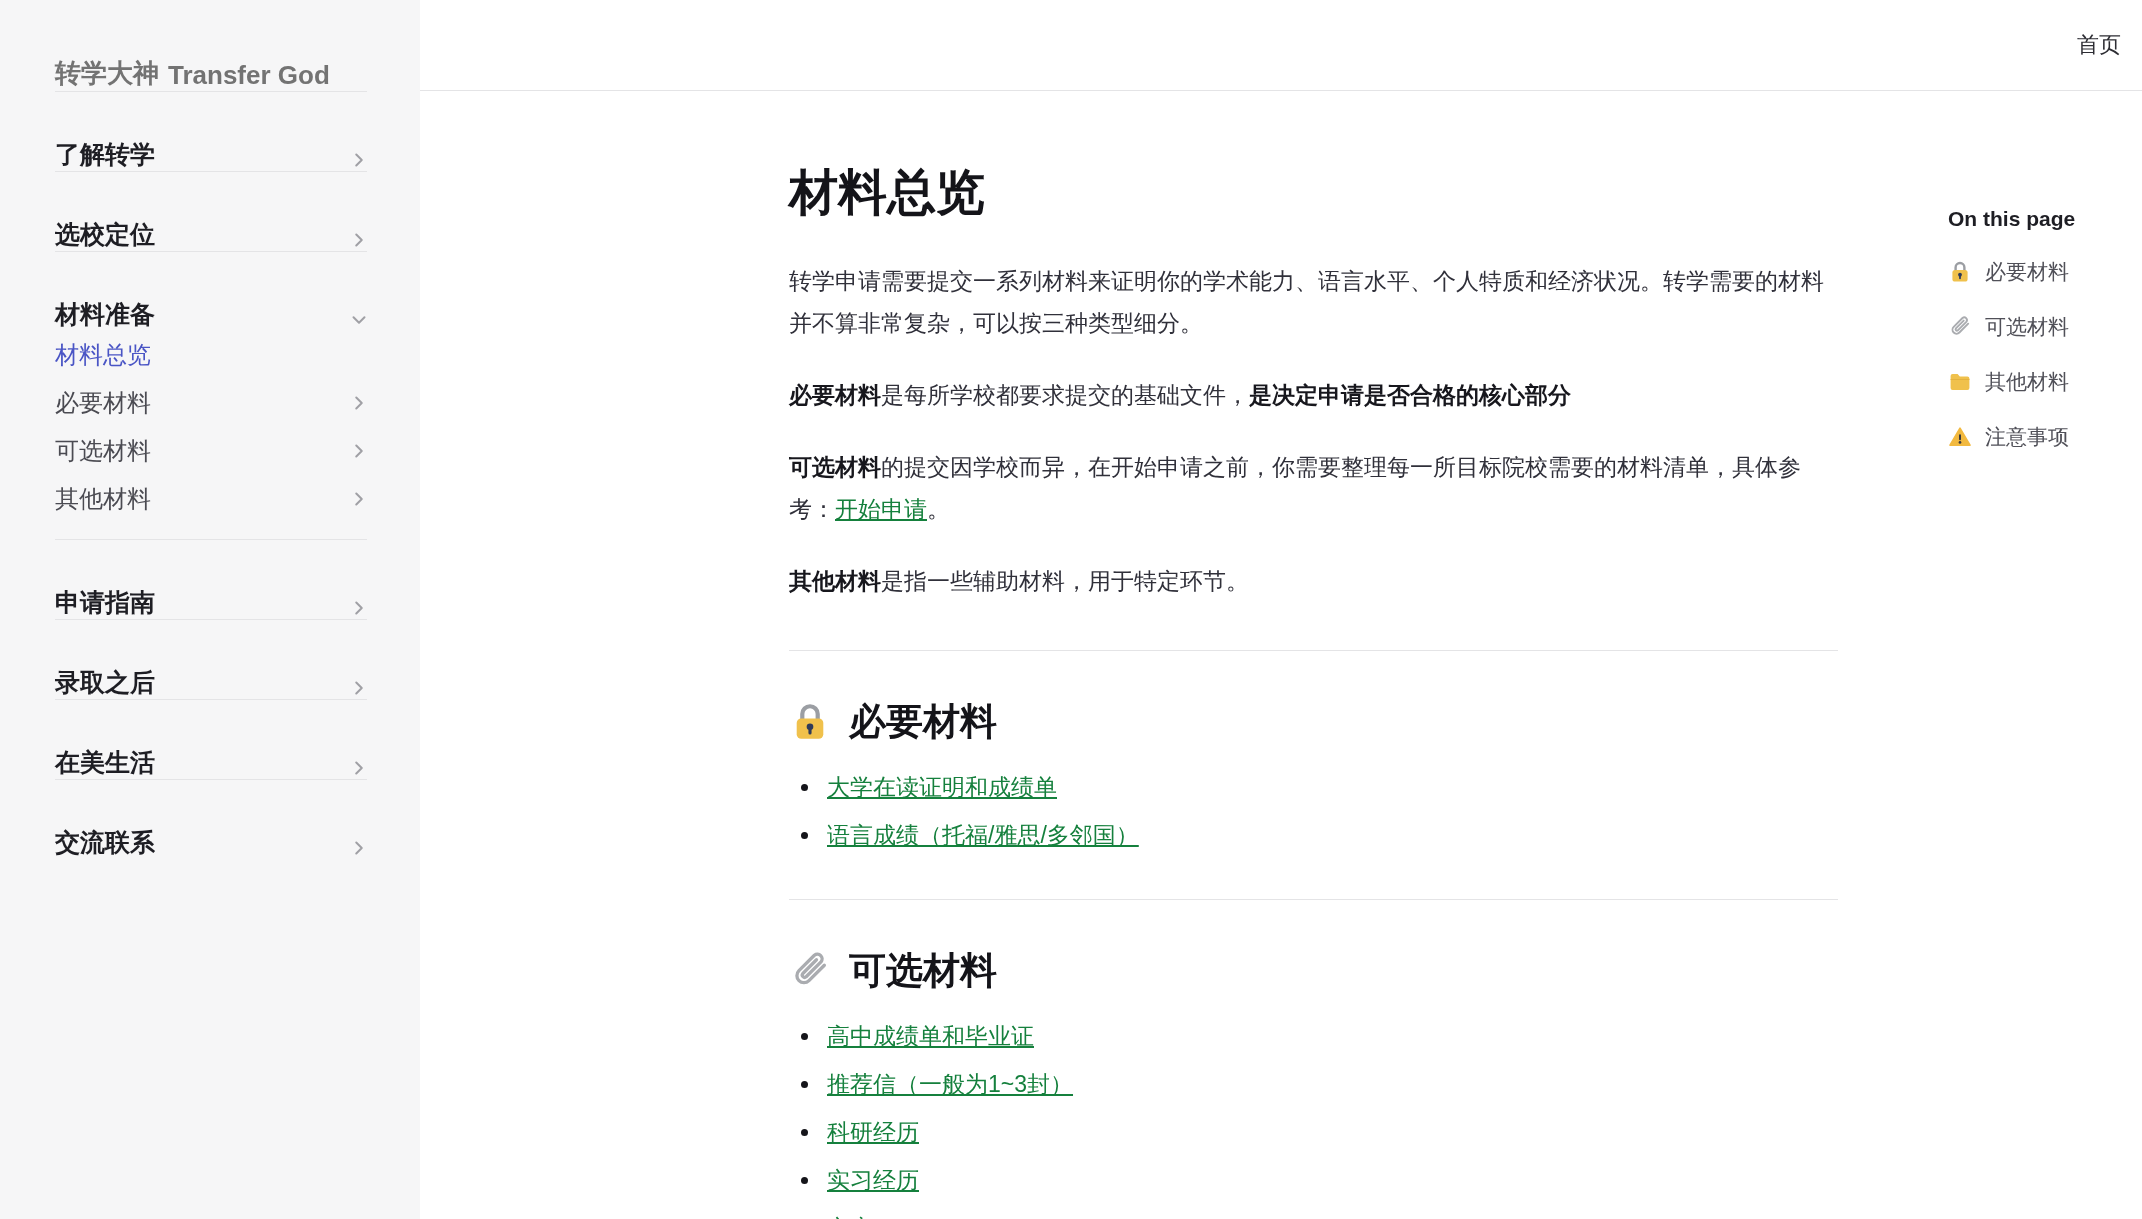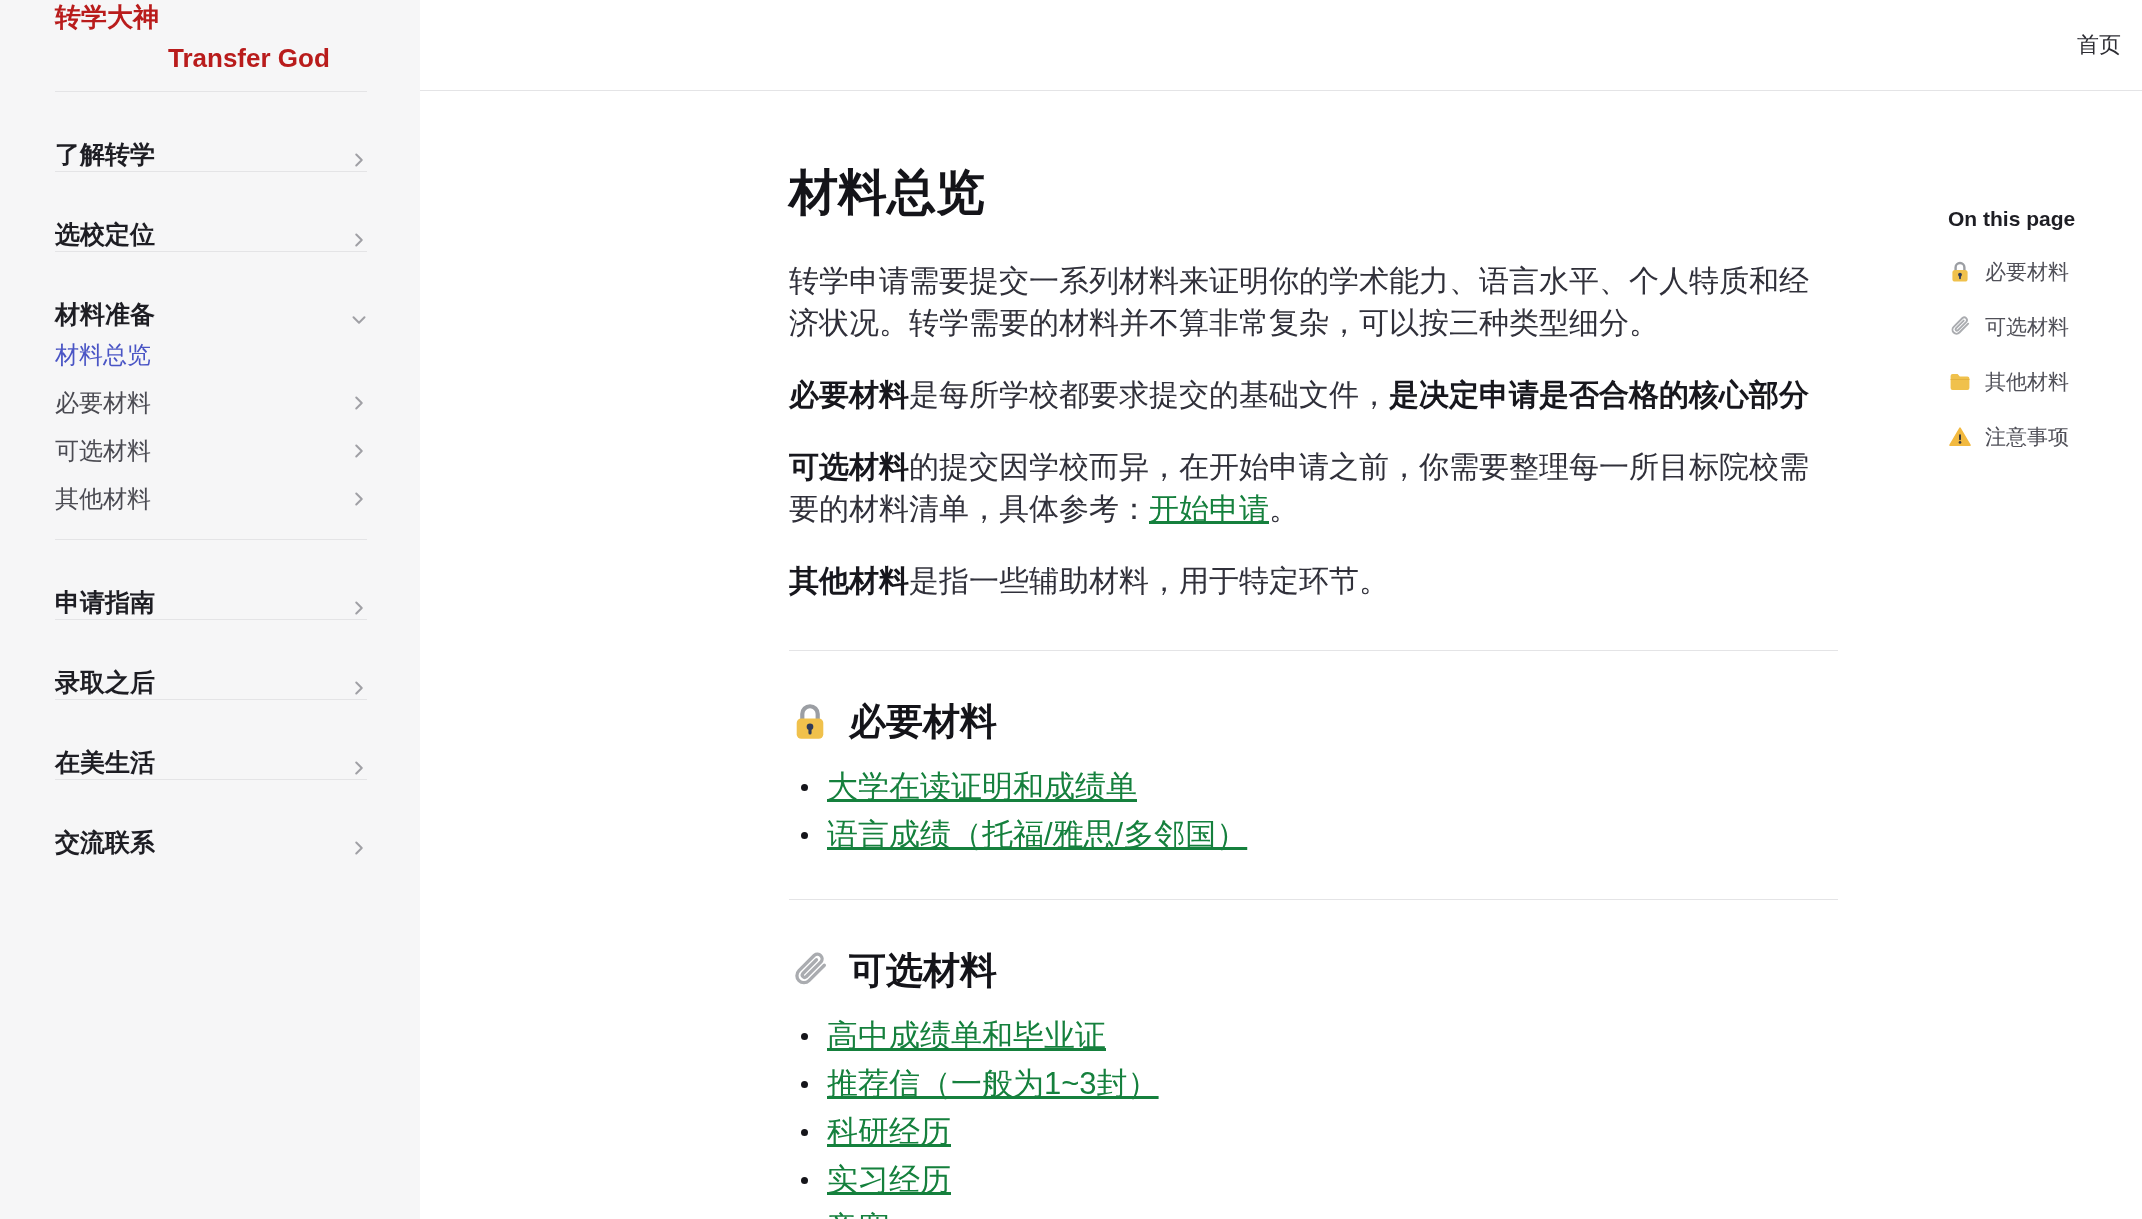--- a/index.html
+++ b/index.html
@@ -12,22 +12,22 @@
     font-family:"Liberation Sans","DejaVu Sans",sans-serif;
     color:#1f1f24;
     display:flex;
   }
   
   .sidebar{
     width:420px;min-width:420px;height:100%;
     background:#f6f6f7;
   }
   .logo-row{
-    height:91px;display:flex;align-items:flex-start;
-    padding:0 40px 0 55px;font-size:26px;color:#b91c1c;
+    height:91px;display:flex;align-items:flex-end;
+    padding:0 40px 0 55px;font-size:26px;color:#737373;
     white-space:nowrap;cursor:pointer;
   }
   .logo-zh{font-weight:700;}
   .logo-en{font-weight:600;margin-left:9px;margin-top:43px;}
   .sidebar-divider{height:1px;background:#e4e4e6;margin:0 53px 0 55px;}
   .nav-group-row{
     height:79px;display:flex;align-items:flex-end;justify-content:space-between;
     padding:0 50px 0 55px;cursor:pointer;
   }
   .nav-group-label{font-size:25px;font-weight:700;color:#1e1e24;}
@@ -44,34 +44,34 @@
   
   .main{flex:1;display:flex;flex-direction:column;min-width:0;}
   .topbar{
     height:91px;min-height:91px;border-bottom:1px solid #e4e4e6;
     display:flex;align-items:center;justify-content:flex-end;
     padding-right:21px;
   }
   .home-link{font-size:22px;color:#2d2d33;text-decoration:none;cursor:pointer;}
   .article{margin-left:369px;width:1049px;padding-top:72px;}
   .page-title{font-size:49px;line-height:59px;font-weight:700;color:#141419;margin:0 0 38px;}
-  .para{font-size:30px;line-height:42px;color:#30303a;margin:0 0 30px;}
+  .para{font-size:23px;line-height:42px;color:#30303a;margin:0 0 30px;}
   .para strong{color:#17171d;font-weight:700;}
   .para a,.section-list a{color:#15803d;text-decoration:underline;cursor:pointer;}
   .content-hr{border:none;border-top:1px solid #e4e4e6;margin:48px 0 0;}
   .section-heading{
     display:flex;align-items:center;gap:18px;margin-top:48px;
     font-size:37px;line-height:46px;font-weight:700;color:#141419;
   }
   .section-heading .icon{width:42px;height:42px;}
   .section-heading .icon svg{width:42px;height:42px;}
   .section-list{margin:26px 0 0;padding:0;list-style:none;}
   .section-list li{
     position:relative;padding-left:38px;margin-bottom:16px;
-    font-size:31px;line-height:32px;
+    font-size:23px;line-height:32px;
   }
   .section-list li::before{
     content:'';position:absolute;left:12px;top:13px;width:7px;height:7px;
     border-radius:50%;background:#15151a;
   }
   
   .toc{position:absolute;left:1948px;top:175px;width:180px;margin-top:32px;}
   .toc-title{font-size:21px;font-weight:700;color:#1e1e24;}
   .toc-item{display:flex;align-items:center;gap:13px;margin-top:27px;cursor:pointer;}
   .toc-item .icon{width:24px;height:24px;}

